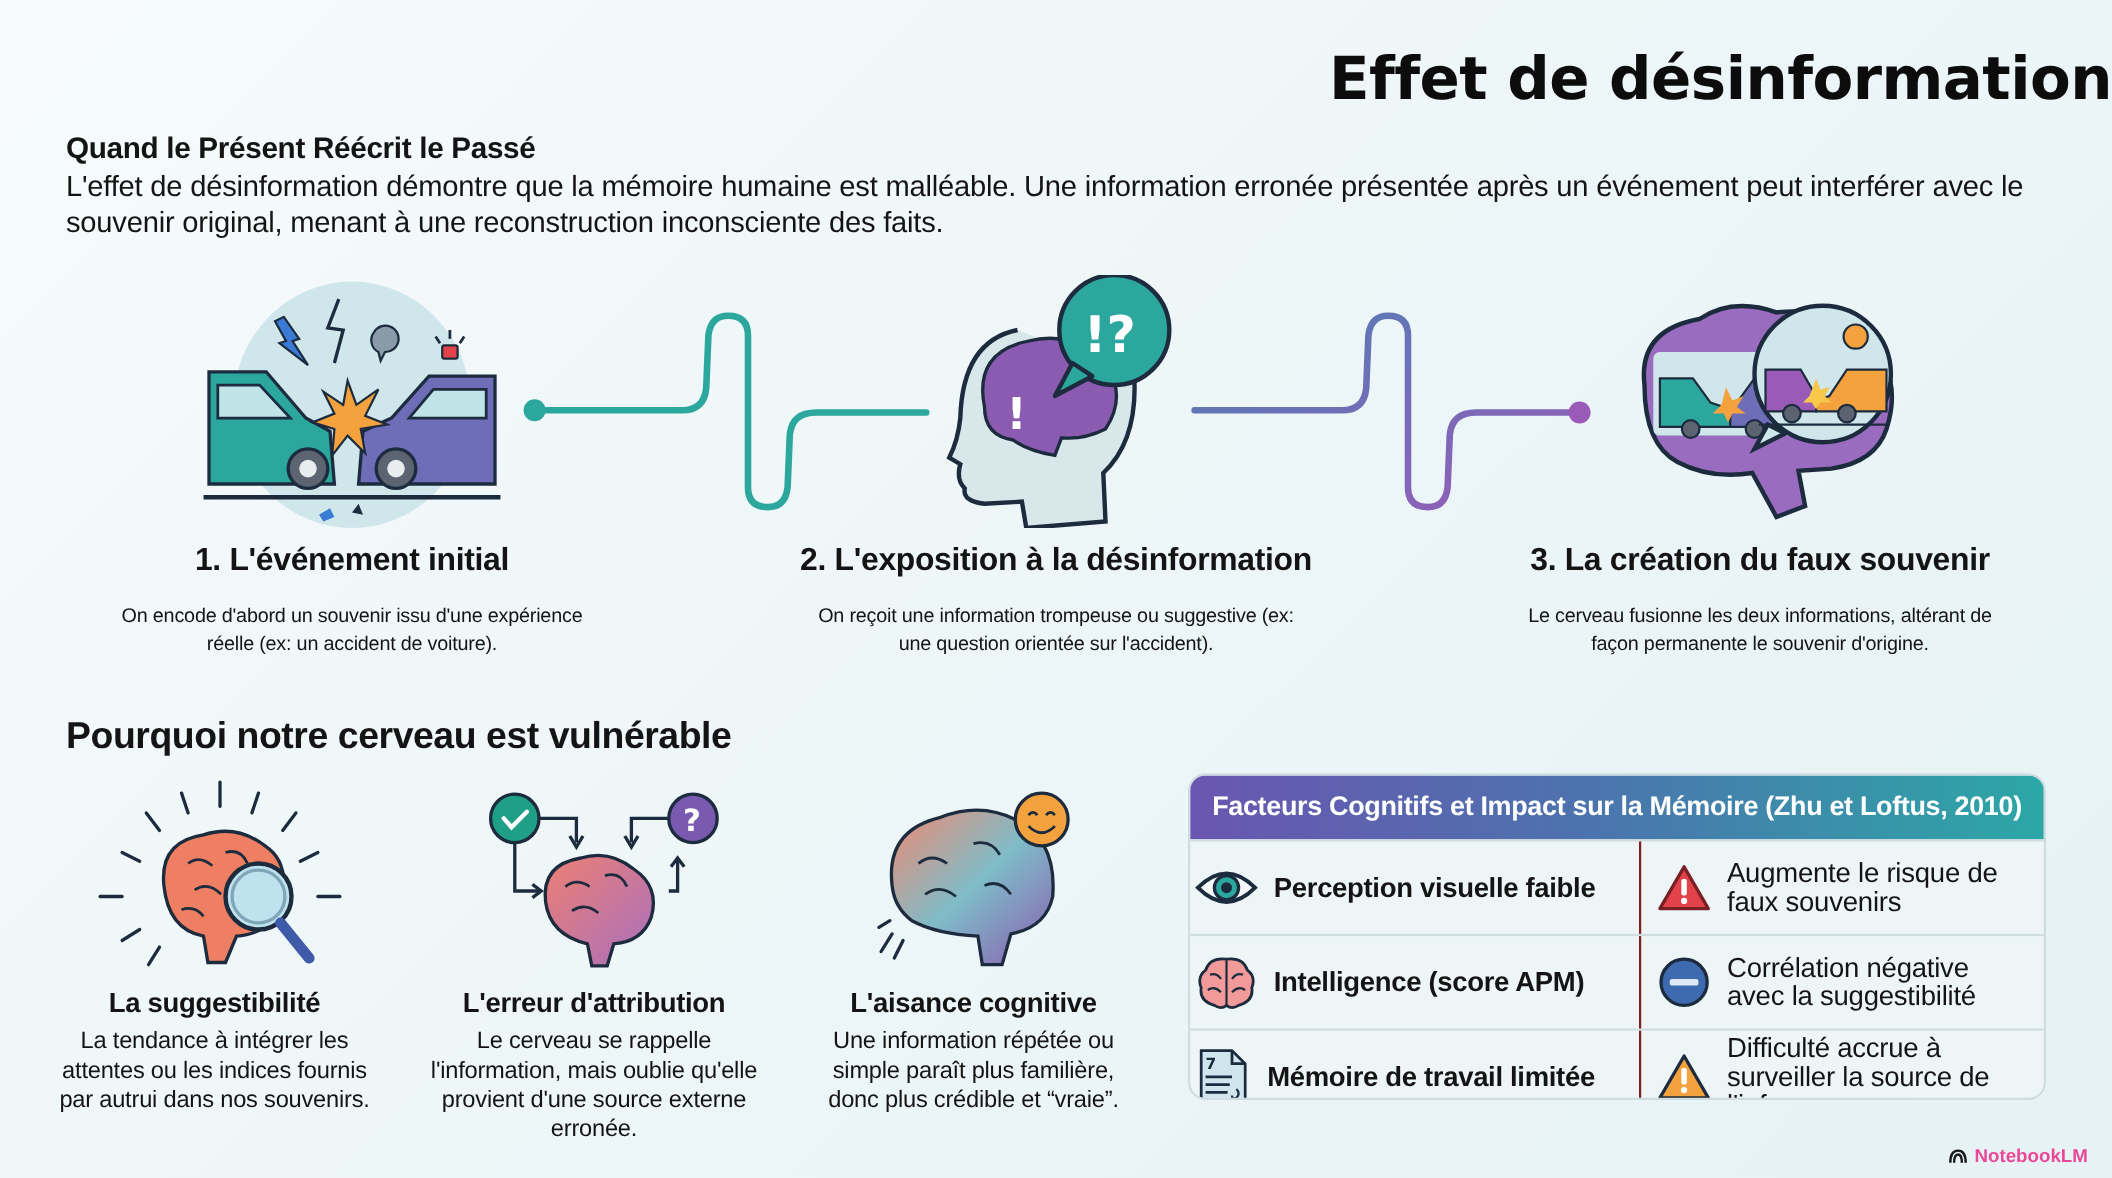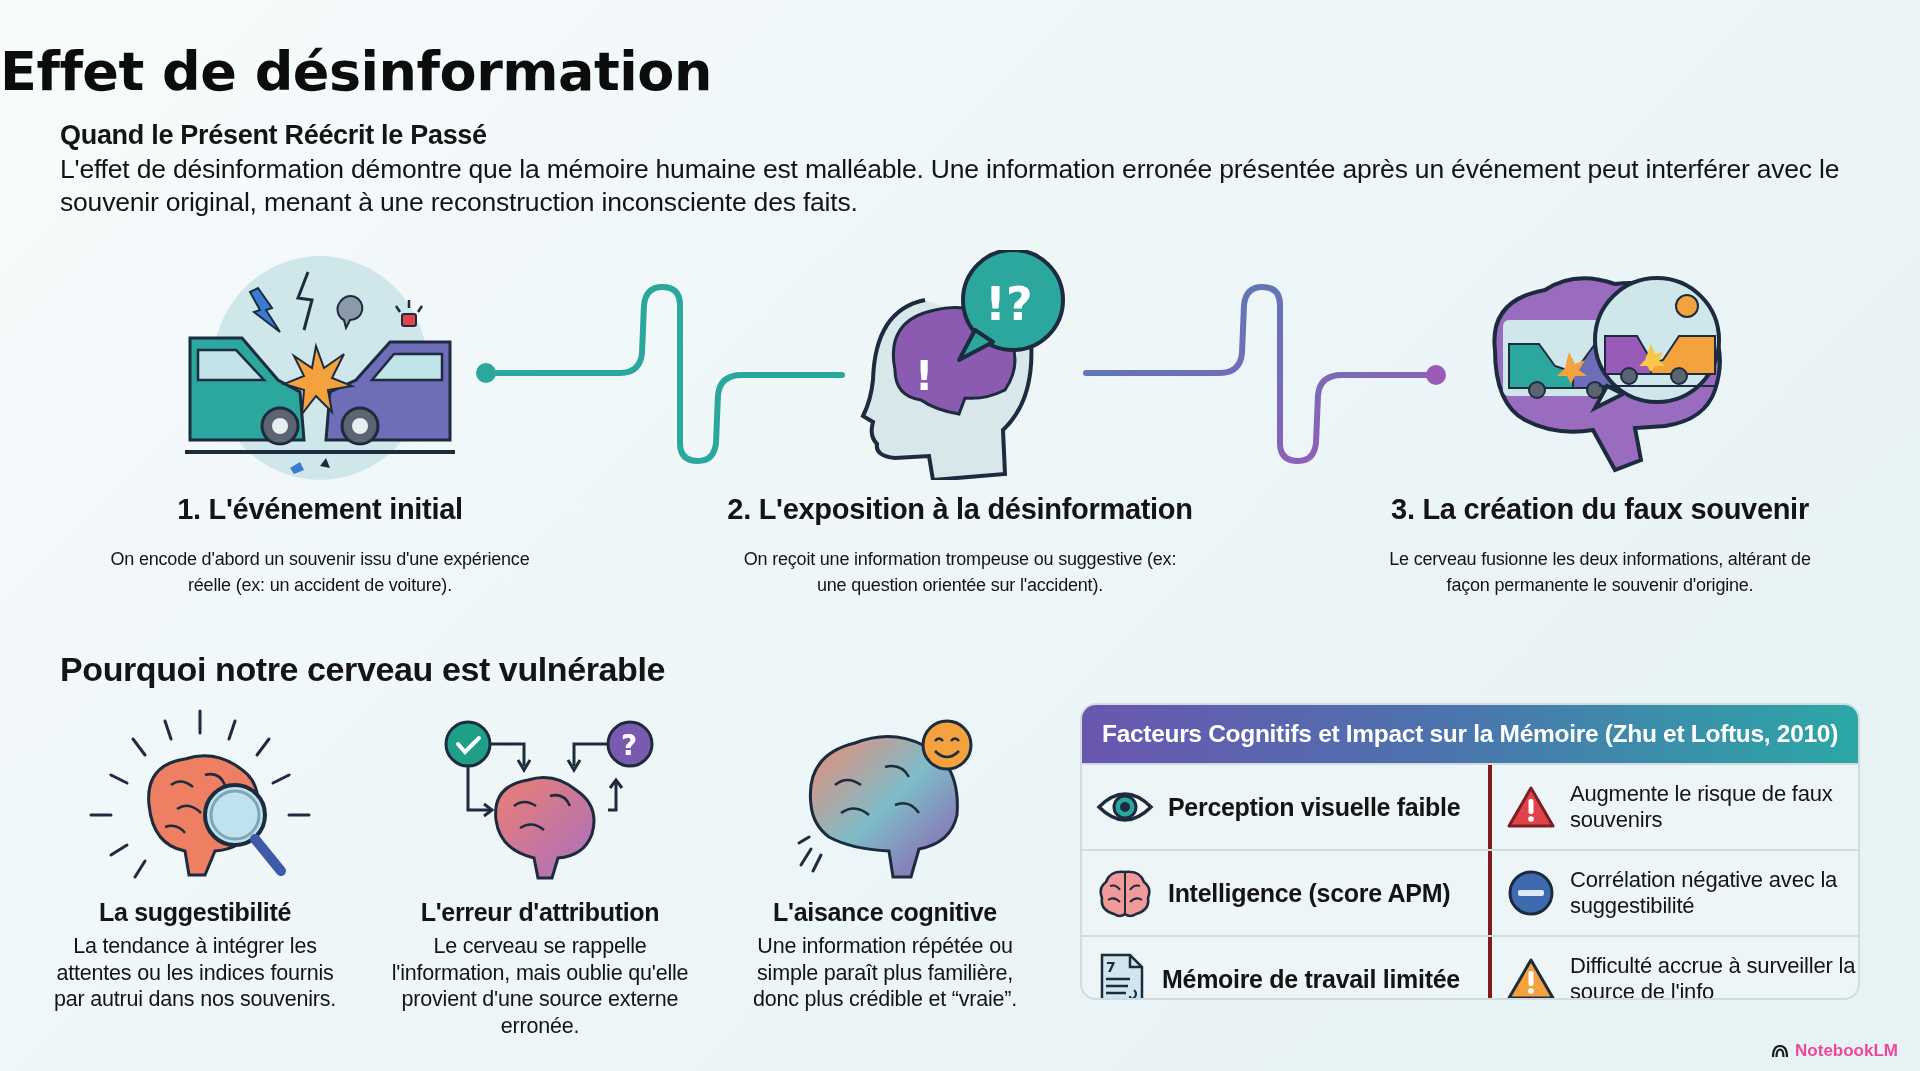--- a/index.html
+++ b/index.html
@@ -5,22 +5,22 @@
     * { box-sizing: border-box; margin: 0; padding: 0; }
     html, body { width: 1920px; height: 1071px; overflow: hidden; }
     body {
       font-family: "Liberation Sans", "DejaVu Sans", sans-serif;
       color: #141414;
       background: linear-gradient(135deg, #f7fbfc 0%, #eef6f8 45%, #e6f2f4 100%);
       position: relative;
     }
     .title {
       position: absolute; left: 0; top: 40px; width: 1920px;
-      text-align: left; font-family: "DejaVu Sans", sans-serif;
-      font-weight: 700; font-size: 54px; letter-spacing: -0.5px; color: #0c0c0c;
+      text-align: right; font-family: "DejaVu Sans", sans-serif;
+      font-weight: 700; font-size: 54px; letter-spacing: -0.5px; color: #0c0c0c; padding-left: 28px;
     }
     .intro { position: absolute; left: 60px; top: 120px; width: 1800px; }
     .intro h2 { font-size: 27px; font-weight: 700; letter-spacing: -0.3px; margin-bottom: 2px; }
     .intro p { font-size: 26.5px; line-height: 33px; letter-spacing: -0.2px; }
 
     .step-illus { position: absolute; }
     .connector { position: absolute; }
 
     .step-text { position: absolute; text-align: center; }
     .step-text h3 { font-size: 29px; font-weight: 700; letter-spacing: -0.3px; margin-bottom: 20px; }
@@ -37,24 +37,24 @@
       border: 2px solid #cfdde1; border-radius: 16px; overflow: hidden;
       background: #eef5f7;
     }
     .table-header {
       height: 58px; display: flex; align-items: center; justify-content: center;
       background: linear-gradient(90deg, #6a56b0 0%, #4d72ae 45%, #2ca7a6 100%);
       color: #fff; font-size: 24.5px; font-weight: 700; letter-spacing: -0.3px;
     }
     .table-row { display: flex; height: 86px; border-top: 2px solid #cfdde1; }
     .table-row:first-of-type { border-top: none; }
-    .cell-left { width: 410px; display: flex; align-items: center; padding-left: 14px; border-right: 4px solid #7f1d1d; }
+    .cell-left { width: 410px; display: flex; align-items: center; padding-left: 4px; border-right: 2px solid #7f1d1d; }
     .cell-right { flex: 1; display: flex; align-items: center; padding-left: 14px; }
     .cell-left .lbl { font-size: 25px; font-weight: 700; letter-spacing: -0.3px; margin-left: 14px; }
-    .cell-right .lbl { font-size: 22px; line-height: 26px; margin-left: 14px; letter-spacing: -0.2px; }
+    .cell-right .lbl { font-size: 25px; line-height: 26px; margin-left: 14px; letter-spacing: -0.2px; }
     .icon { display: inline-flex; align-items: center; justify-content: center; flex: none; }
 
     .brand { position: absolute; right: 22px; bottom: 10px; display: flex; align-items: center; gap: 6px; font-size: 17px; font-weight: 700; color: #ec4899; }
   </style>
 </head>
 <body>
 
 <div class="title">Effet de désinformation</div>
 
 <div class="intro">

